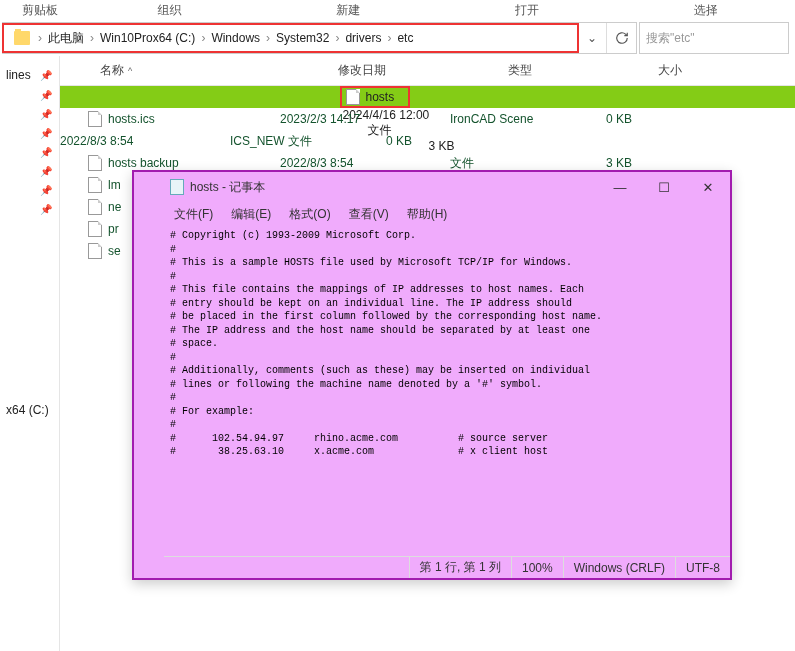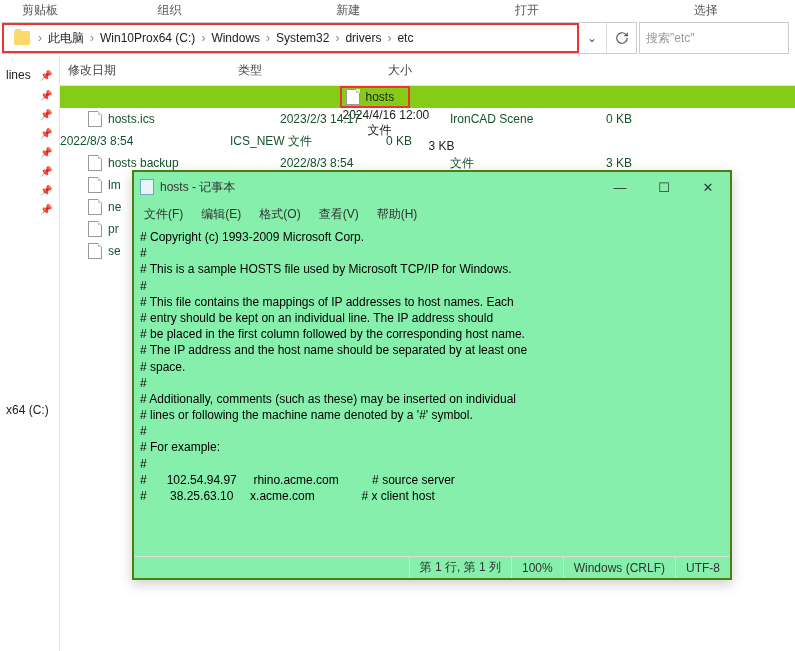--- a/index.html
+++ b/index.html
@@ -38,28 +38,28 @@
 .file-row.selected { background: #84cc16; color: #222; flex-direction: column; }
 .fi-icon { width: 14px; height: 16px; border: 1px solid #999; background: #fff; margin: 0 6px 0 28px; position: relative; }
 .fi-icon::after { content: ""; position: absolute; top: -1px; right: -1px; border-left: 4px solid #ccc; border-top: 4px solid #fff; }
 .fr-name { width: 220px; }
 .fr-date { width: 170px; }
 .fr-type { width: 120px; }
 .fr-size { width: 70px; text-align: right; padding-right: 8px; }
 .name-highlight { border: 2px solid #e33; padding: 1px 14px 1px 0; display: inline-flex; align-items: center; }
 
 
-.notepad { position: absolute; left: 132px; top: 170px; width: 600px; height: 410px; background: #86efac; border: 2px solid #4d7c0f; box-shadow: 0 4px 12px rgba(0,0,0,0.2); display: flex; flex-direction: column; }
+.notepad { position: absolute; left: 132px; top: 170px; width: 600px; height: 410px; background: #f0abfc; border: 2px solid #a21caf; box-shadow: 0 4px 12px rgba(0,0,0,0.2); display: flex; flex-direction: column; padding-left: 30px; }
 .np-title { display: flex; align-items: center; height: 30px; padding: 0 0 0 6px; }
 .np-icon { width: 14px; height: 16px; border: 1px solid #6ab; background: #e8f4f8; margin-right: 6px; }
 .np-title-text { flex: 1; color: #333; }
 .np-btn { width: 44px; height: 30px; display: flex; align-items: center; justify-content: center; color: #333; font-size: 13px; }
 .np-menu { display: flex; gap: 6px; padding: 2px 4px; color: #333; font-size: 12px; }
 .np-menu-item { padding: 2px 6px; }
-.np-content { flex: 1; padding: 2px 6px; font-size: 12px; line-height: 1.35; color: #000; overflow: hidden; white-space: pre; font-family: Liberation Sans, sans-serif; }
+.np-content { flex: 1; padding: 2px 6px; font-size: 10px; line-height: 1.35; color: #000; overflow: hidden; white-space: pre; font-family: Liberation Mono, monospace; }
 .np-status { display: flex; border-top: 1px solid #ddd; height: 22px; font-size: 12px; color: #333; }
 .np-status > div { border-left: 1px solid #ddd; padding: 2px 10px; display: flex; align-items: center; }
 .np-status > div:first-child { flex: 1; border-left: none; }
 </style>
 </head>
 <body>
 
 <div class="ribbon-row">
   <div class="ribbon-left">剪贴板</div>
   <div class="ribbon-section">组织</div>
@@ -131,20 +131,24 @@
     <div class="nav-item">
         <span></span>
         <span class="nav-pin">📌</span>
       </div>
     <div style="height:180px;"></div>
     <div class="nav-drive">x64 (C:)</div>
   </div>
 
   <div class="file-list">
     <div class="list-header">
+      <div class="col col-name">
+          <span>名称</span>
+          <span class="sort-ind">^</span>
+        </div>
       <div class="col col-date">修改日期</div>
       <div class="col col-type">类型</div>
       <div class="col col-size">大小</div>
     </div>
     <div id="rows">
         <div class="file-row selected">
           <div class="fr-name" style="display: flex; align-items: center;">
             <span style="width: 22px; display: inline-block;"></span>
             <span class="name-highlight">
               <span class="fi-icon" style="margin-left: 4px;"></span>

